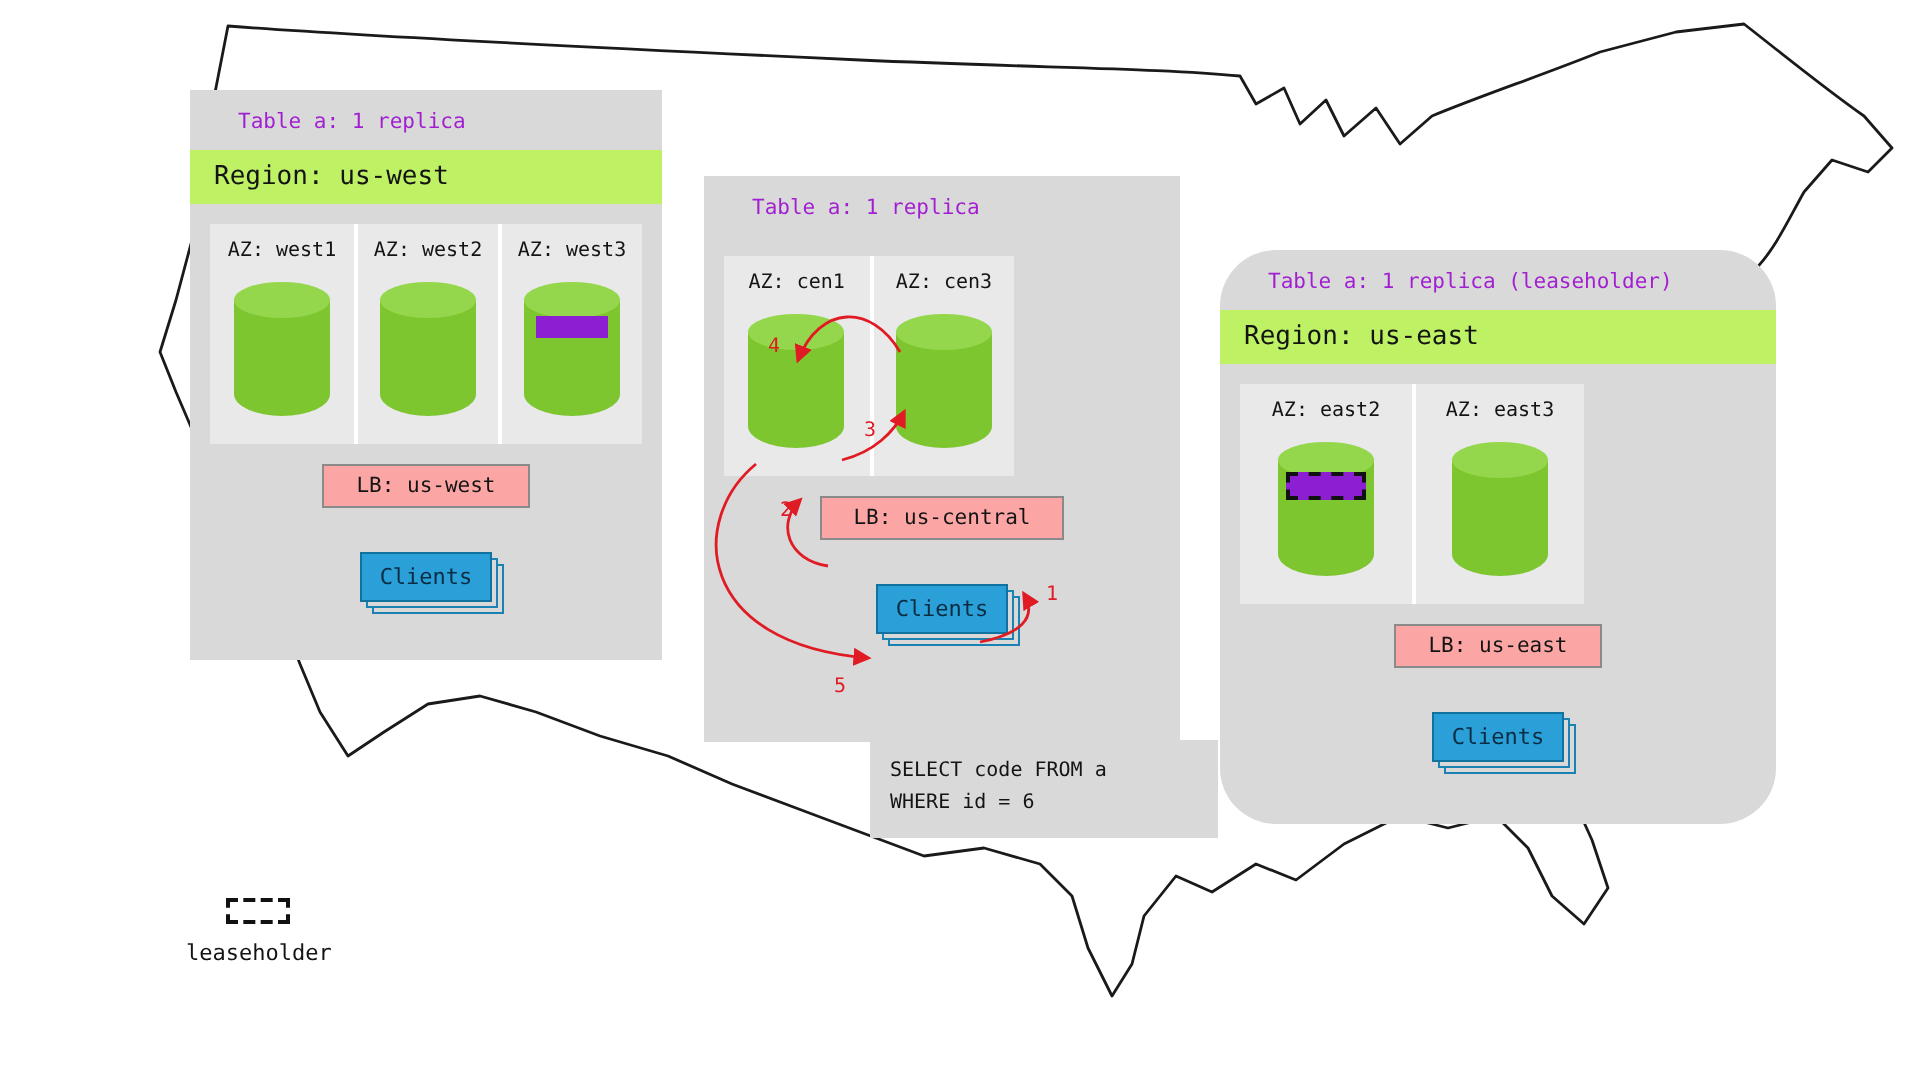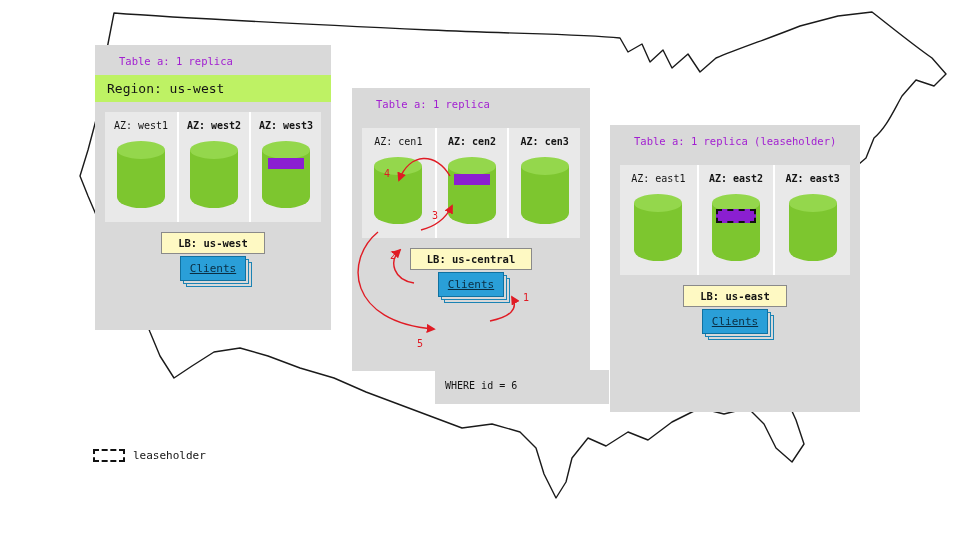--- a/index.html
+++ b/index.html
@@ -9,36 +9,36 @@
     font-family:"DejaVu Sans Mono", monospace;
   }
 
   
   .map-svg { position:absolute; left:0; top:0; z-index:0; }
 
   
   .panel { position:absolute; background:#d9d9d9; z-index:1; }
   .panel-west    { left:95px;  top:45px;  width:236px; height:285px; }
   .panel-central { left:352px; top:88px;  width:238px; height:283px; }
-  .panel-east    { left:610px; top:125px; width:250px; height:287px; }
+  .panel-east    { left:610px; top:125px; width:278px; height:287px;border-radius:28px; }
 
   .table-label {
     padding:10px 10px 8px 24px;
     font-size:10.5px; color:#a21fd1; white-space:nowrap;
   }
   .region-strip {
     background:#bef264; padding:6px 12px;
     font-size:13px; color:#141414; white-space:nowrap;
   }
   .az-row {
     display:grid; grid-template-columns:1fr 1fr 1fr;
     margin:10px 10px 0 10px;
   }
   .az { background:#e9e9e9; text-align:center; padding-bottom:14px; }
-  .az + .az { border-left:2px solid #ffffff;font-weight:bold; }
+  .az + .az { border-left:2px solid #ffffff; }
   .az-label { font-size:10px; color:#141414; padding:8px 0 10px 0; }
 
   .cylinder {
     width:48px; height:58px; margin:9px auto 0 auto; position:relative;
     background:#7dc62f;
     border-radius:0 0 50% 50% / 0 0 11px 11px;
   }
   .cylinder::before {
     content:""; position:absolute; top:-9px; left:0;
     width:48px; height:18px; border-radius:50%;
@@ -48,32 +48,31 @@
     position:absolute; top:8px; left:6px; width:36px; height:11px;
     background:#8b1fd1; z-index:2;
   }
   .band.leaseholder {
     top:6px; left:4px; width:36px; height:10px;
     border:2px dashed #111111;
   }
 
   .lb-box {
     width:max-content; margin:10px auto 0 auto;
-    background:#fef9c3; border:1px solid #8a8a8a;
-    font-size:10.5px; color:#141414; padding:4px 16px;font-weight:bold;
+    background:#fca5a5; border:1px solid #8a8a8a;
+    font-size:10.5px; color:#141414; padding:4px 16px;
   }
 
   .clients {
-    width:64px; margin:2px auto 0 auto;
+    width:64px; margin:22px auto 0 auto;
     background:#2a9fd8; border:1px solid #11719f;
     text-align:center; font-size:11px; color:#0a2d42;
     padding:5px 0;
     box-shadow: 3px 3px 0 -1px #d9d9d9, 3px 3px 0 0 #1b83b4,
                 6px 6px 0 -1px #d9d9d9, 6px 6px 0 0 #1b83b4;
-    text-decoration: underline;
   }
 
   
   .sql-box {
     position:absolute; left:435px; top:370px; width:156px;
     background:#d9d9d9; padding:8px 8px 10px 10px;
     font-size:10px; line-height:1.55; color:#141414; z-index:1;
   }
 
   
@@ -84,21 +83,21 @@
   #step1 { left:523px; top:292px; }
   #step2 { left:390px; top:250px; }
   #step3 { left:432px; top:210px; }
   #step4 { left:384px; top:168px; }
   #step5 { left:417px; top:338px; }
 
   
   .legend {
     position:absolute; left:93px; top:449px; z-index:2;
     display:flex; align-items:center; gap:8px;
-    font-size:11px; color:#141414;
+    font-size:11px; color:#141414;flex-direction:column;
   }
   .legend-swatch {
     display:inline-block; width:28px; height:9px;
     background:#ffffff; border:2px dashed #111111;
   }
 </style>
 </head>
 <body>
 
 <svg class="map-svg" width="960" height="540" viewBox="0 0 960 540">
@@ -148,57 +147,49 @@
 </section>
 
 <section class="panel panel-central">
   <div class="table-label">Table a: 1 replica</div>
   <div class="az-row">
     <div class="az">
       <div class="az-label">AZ: cen1</div>
       <div class="cylinder"></div>
     </div>
     <div class="az">
-      <div class="az-label">AZ: cen2</div>
-      <div class="cylinder">
-        <div class="band"></div>
-      </div>
-    </div>
-    <div class="az">
       <div class="az-label">AZ: cen3</div>
       <div class="cylinder"></div>
     </div>
   </div>
   <div class="lb-box">LB: us-central</div>
   <div class="clients">Clients</div>
 </section>
 
 <section class="panel panel-east">
   <div class="table-label">Table a: 1 replica (leaseholder)</div>
+  <div class="region-strip">Region: us-east</div>
   <div class="az-row">
-    <div class="az">
-      <div class="az-label">AZ: east1</div>
-      <div class="cylinder"></div>
-    </div>
     <div class="az">
       <div class="az-label">AZ: east2</div>
       <div class="cylinder">
         <div class="band leaseholder"></div>
       </div>
     </div>
     <div class="az">
       <div class="az-label">AZ: east3</div>
       <div class="cylinder"></div>
     </div>
   </div>
   <div class="lb-box">LB: us-east</div>
   <div class="clients">Clients</div>
 </section>
 
 <div class="sql-box">
+  <div>SELECT code FROM a</div>
   <div>WHERE id = 6</div>
 </div>
 
 <svg class="arrows-svg" width="960" height="540" viewBox="0 0 960 540">
   <defs>
     <marker id="arr" viewBox="0 0 10 10" refX="8" refY="5" markerWidth="6.5" markerHeight="6.5" orient="auto-start-reverse">
       <path d="M0,0 L10,5 L0,10 z" fill="#e01b24"></path>
     </marker>
   </defs>
   <path d="M 490 321 C 510 317, 519 309, 512 297" fill="none" stroke="#e01b24" stroke-width="1.4" marker-end="url(#arr)"></path>

